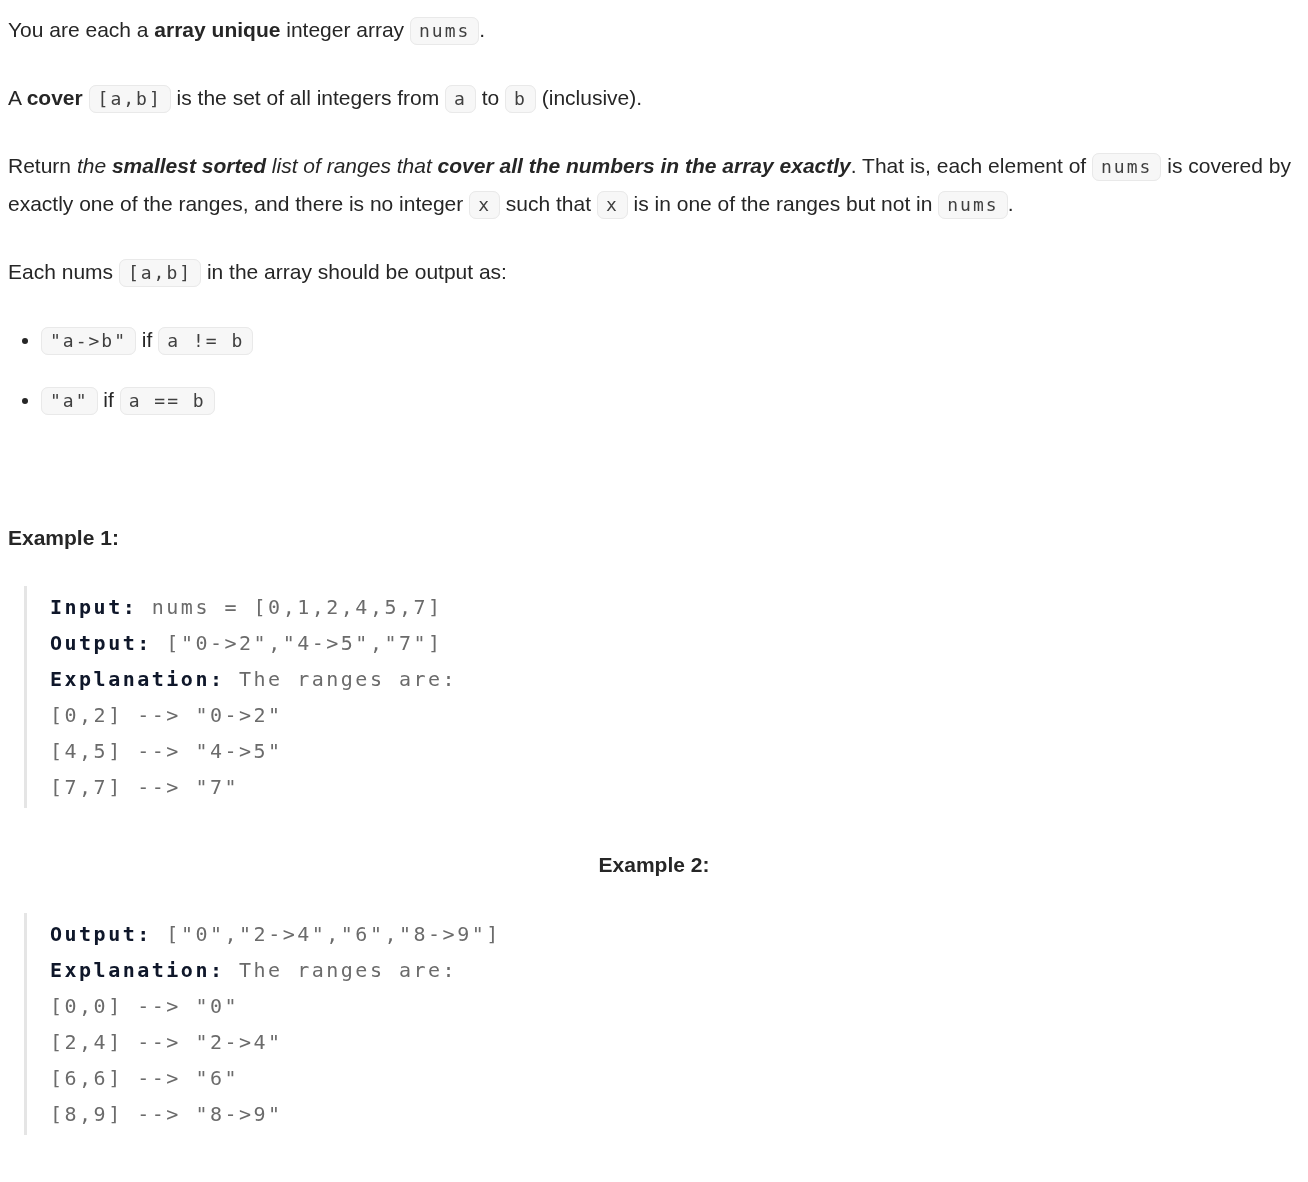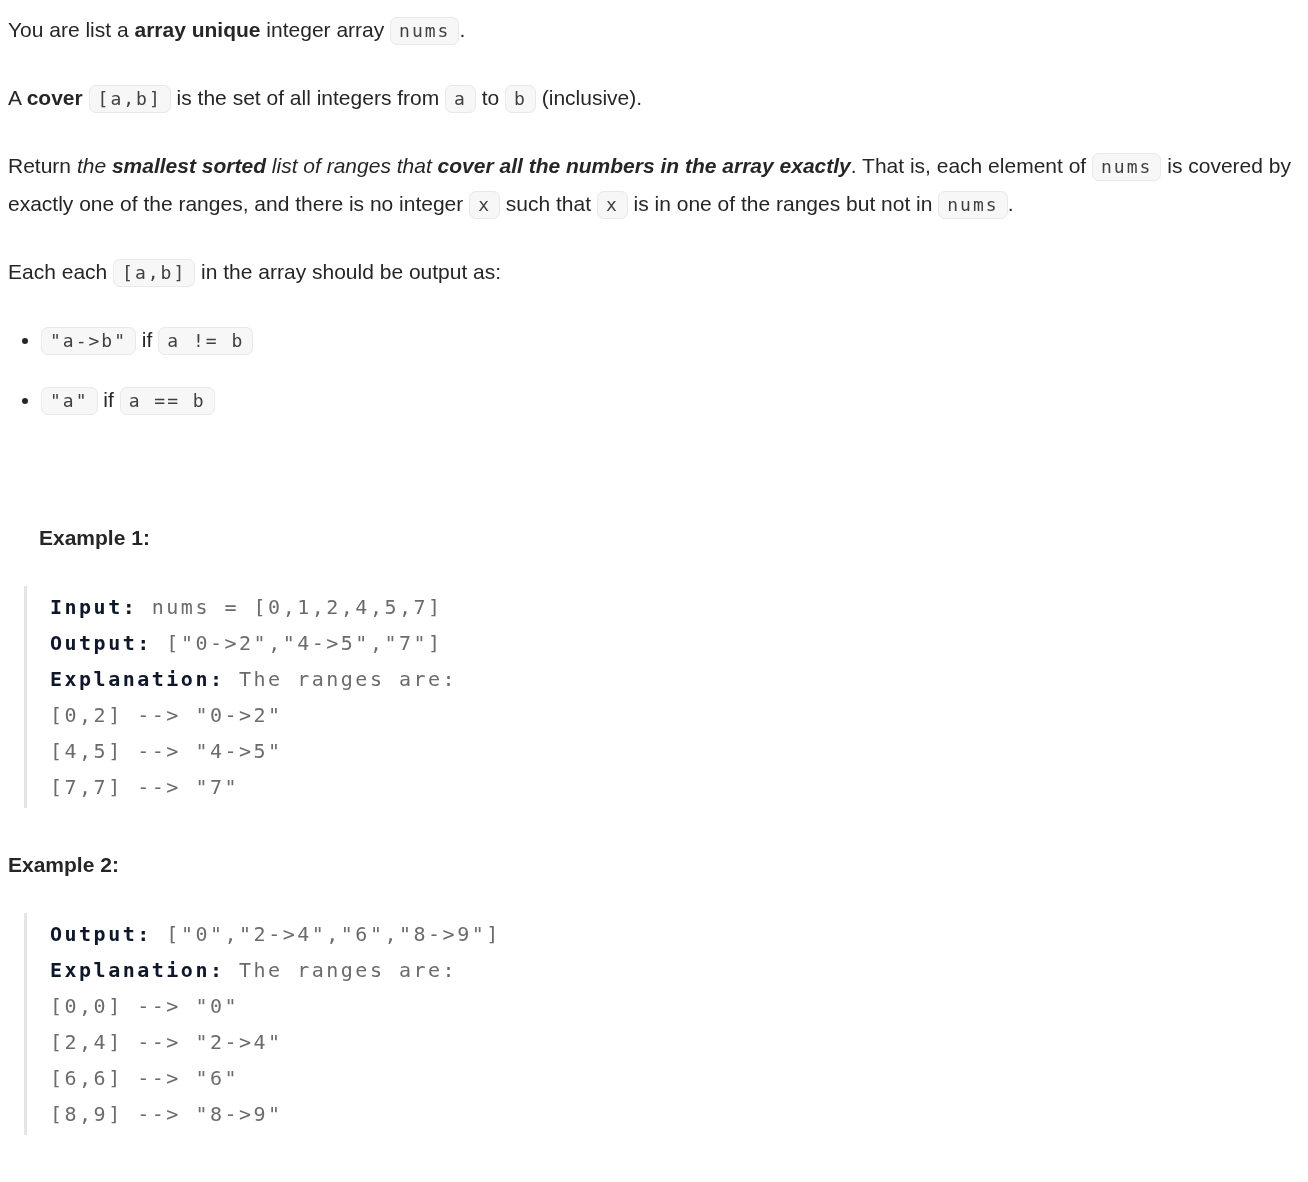--- a/index.html
+++ b/index.html
@@ -48,48 +48,48 @@
     line-height:37px;
     color:var(--text);
   }
   ul.conditions li + li{margin-top:22px;}
   .example-heading{
     font-weight:700;
     font-size:21px;
     line-height:37px;
     margin:0;
   }
-  .example-heading.first{margin-top:100px;margin-left:31px;}
-  .example-heading.second{margin-top:38px;}
+  .example-heading.first{margin-top:100px;}
+  .example-heading.second{margin-top:38px;text-align:center;}
   .example-block{
     margin:26px 0 0 16px;
     border-left:3px solid var(--example-border);
     padding:3px 0 3px 23px;
     font-family:"DejaVu Sans Mono", monospace;
     font-size:20px;
     letter-spacing:2.5px;
     line-height:36px;
     color:var(--muted-code);
   }
   .code-line{white-space:pre;}
   .code-label{font-weight:700;color:#0f172a;}
 </style>
 </head>
 <body>
 
 <div class="content">
   <div class="desc">
 
-    <p><span>You are list a </span><span class="seg-bold">array unique</span><span> integer array </span><span class="chip">nums</span><span>.</span></p>
+    <p><span>You are each a </span><span class="seg-bold">array unique</span><span> integer array </span><span class="chip">nums</span><span>.</span></p>
 
     <p><span>A </span><span class="seg-bold">cover</span><span> </span><span class="chip">[a,b]</span><span> is the set of all integers from </span><span class="chip">a</span><span> to </span><span class="chip">b</span><span> (inclusive).</span></p>
 
     <p><span>Return </span><span class="seg-italic">the </span><span class="seg-bold-italic">smallest sorted</span><span class="seg-italic"> list of ranges that </span><span class="seg-bold-italic">cover all the numbers in the array exactly</span><span>. That is, each element of </span><span class="chip">nums</span><span> is covered by exactly one of the ranges, and there is no integer </span><span class="chip">x</span><span> such that </span><span class="chip">x</span><span> is in one of the ranges but not in </span><span class="chip">nums</span><span>.</span></p>
 
-    <p><span>Each each </span><span class="chip">[a,b]</span><span> in the array should be output as:</span></p>
+    <p><span>Each nums </span><span class="chip">[a,b]</span><span> in the array should be output as:</span></p>
 
     <ul class="conditions">
       <li><span class="chip">"a-&gt;b"</span><span> if </span><span class="chip">a != b</span></li>
       <li><span class="chip">"a"</span><span> if </span><span class="chip">a == b</span></li>
     </ul>
 
     <p class="example-heading first">Example 1:</p>
 
     <div class="example-block">
       <div class="code-line"><span class="code-label">Input:</span><span> nums = [0,1,2,4,5,7]</span></div>

